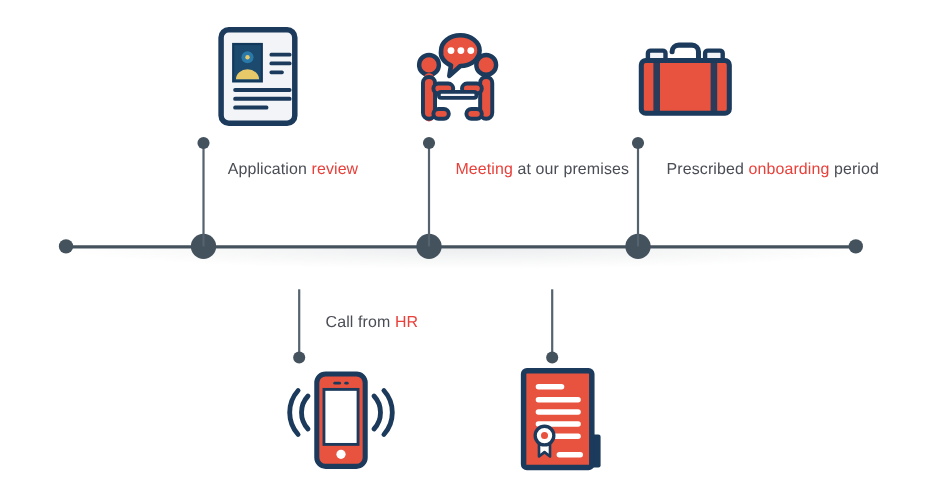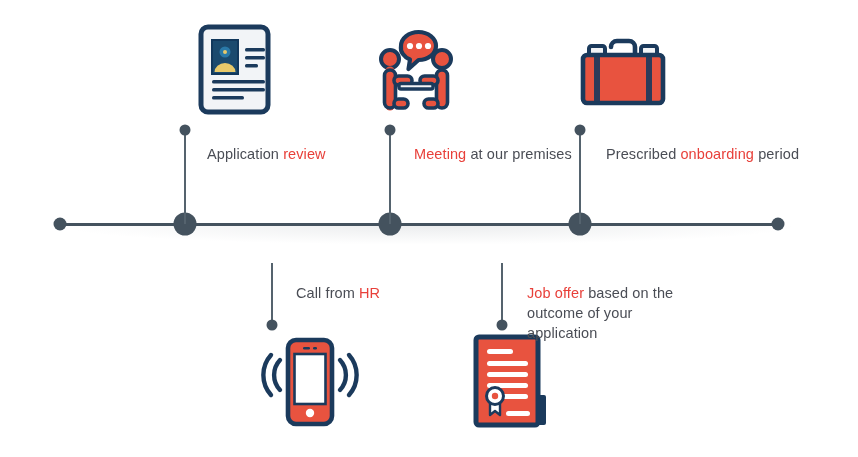--- a/index.html
+++ b/index.html
@@ -215,17 +215,14 @@
   </div>
 
   <div class="label" style="left:414px; top:144px;">
     <span></span><span class="hl">Meeting</span><span> at our premises</span>
   </div>
 
   <div class="label" style="left:296px; top:283px;">
     <span>Call from </span><span class="hl">HR</span><span></span>
   </div>
 
-  <div class="label wrap" style="left:527px; top:283px; width:180px;">
-    <span></span><span class="hl">Job offer</span><span> based on the outcome of your application</span>
-  </div>
 
 </div>
 
 </body></html>

